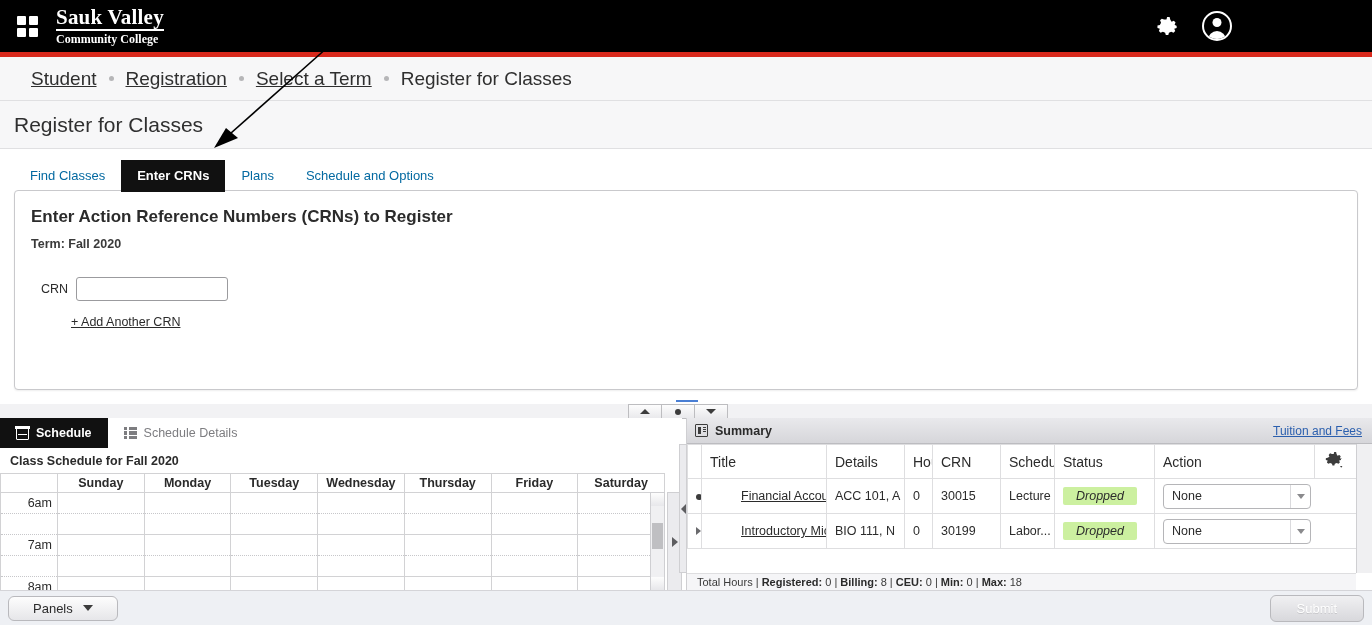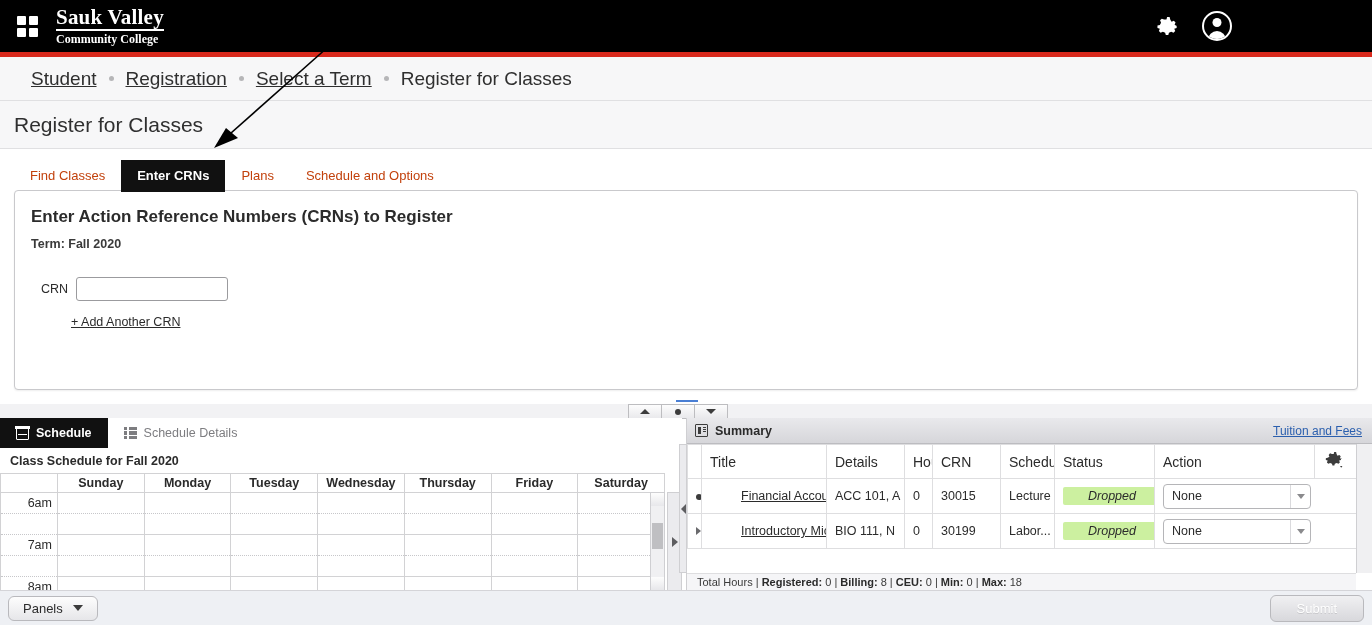--- a/index.html
+++ b/index.html
@@ -62,21 +62,21 @@
     display:flex; align-items:center; padding-left:14px;
     font-size:21px; color:#2f2f2f;
   }
 
   
   .annot { position:absolute; left:0; top:0; width:1372px; height:625px; pointer-events:none; }
 
   
   .tabs { position:absolute; left:14px; top:160px; display:flex; align-items:flex-end; z-index:3; }
   .tab {
-    font-size:13px; color:#c2410c; padding:8px 16px 9px 16px; background:transparent;
+    font-size:13px; color:#0369a1; padding:8px 16px 9px 16px; background:transparent;
     white-space: nowrap;
   }
   .tab.active { background:#111111; color:#fff; font-weight:bold; }
 
   
   .crnpanel {
     position:absolute; left:14px; top:190px; width:1344px; height:200px;
     background:#fff; border:1px solid #c9c9cc; border-radius:4px;
     box-shadow: 0 1px 2px rgba(0,0,0,.07);
   }
@@ -178,21 +178,21 @@
   table.sumtable td {
     font-size:12.5px; color:#2b2b2b; height:35px; padding-left:8px;
     border:1px solid #dedee0; background:#fff; overflow:hidden; white-space:nowrap;
   }
   td.rowmark { padding:0; text-align:center; border-right:1px solid #dedee0; }
   .tri-small { display:inline-block; width:0;height:0;border-top:4px solid transparent;border-bottom:4px solid transparent;border-left:5px solid #6a6a6d; }
   .dot-small { display:inline-block; width:6px;height:6px;border-radius:50%;background:#3c3c3c; }
   td a.title { color:#2b2b2b; text-decoration:underline;margin-left:31px; }
   .status-chip {
     display:inline-block; background:#ccf0a0; color:#2b2b2b; font-style:italic;
-    padding:2px 25px; border-radius:2px; font-size:12.5px;
+    padding:2px 13px; border-radius:2px; font-size:12.5px;
   }
   .select-box {
     width:148px; height:25px; border:1px solid #b5b5b8; border-radius:4px; background:#fff;
     display:flex; align-items:center; justify-content:space-between; padding:0 0 0 8px;
     font-size:12.5px; color:#2b2b2b;
   }
   .select-box .arrow {
     width:20px; height:23px; border-left:1px solid #dadadd; display:flex; align-items:center; justify-content:center;
   }
   .select-box .arrow i { width:0;height:0;border-left:4px solid transparent;border-right:4px solid transparent;border-top:5px solid #8a8a8d; display:block; }
@@ -216,21 +216,21 @@
   .sum-left-handle i { width:0;height:0;border-top:5px solid transparent;border-bottom:5px solid transparent;border-right:5px solid #5d5d60; display:block;}
 
   
   .bottombar {
     position:absolute; left:0; top:590px; width:1372px; height:35px;
     background:#eef0f4; border-top:1px solid #d4d4d8; display:flex; align-items:center;
   }
   .panels-btn {
     margin-left:8px; display:flex; align-items:center; gap:10px;
     background:linear-gradient(#fdfdfd,#e6e6e9); border:1px solid #b9b9bd; border-radius:6px;
-    font-size:13px; color:#2b2b2b; padding:4px 14px;
+    font-size:13px; color:#2b2b2b; padding:4px 24px;
   }
   .panels-btn i { width:0;height:0;border-left:5px solid transparent;border-right:5px solid transparent;border-top:6px solid #3c3c3c; display:block;}
   .submit-btn {
     margin-left:auto; margin-right:8px;
     background:linear-gradient(#f0f0f2,#d8d8dc); border:1px solid #b9b9bd; border-radius:6px;
     font-size:13px; color:#ffffff; padding:5px 26px; text-shadow:0 1px 0 rgba(0,0,0,.12);
   }
 </style>
 </head>
 <body>

